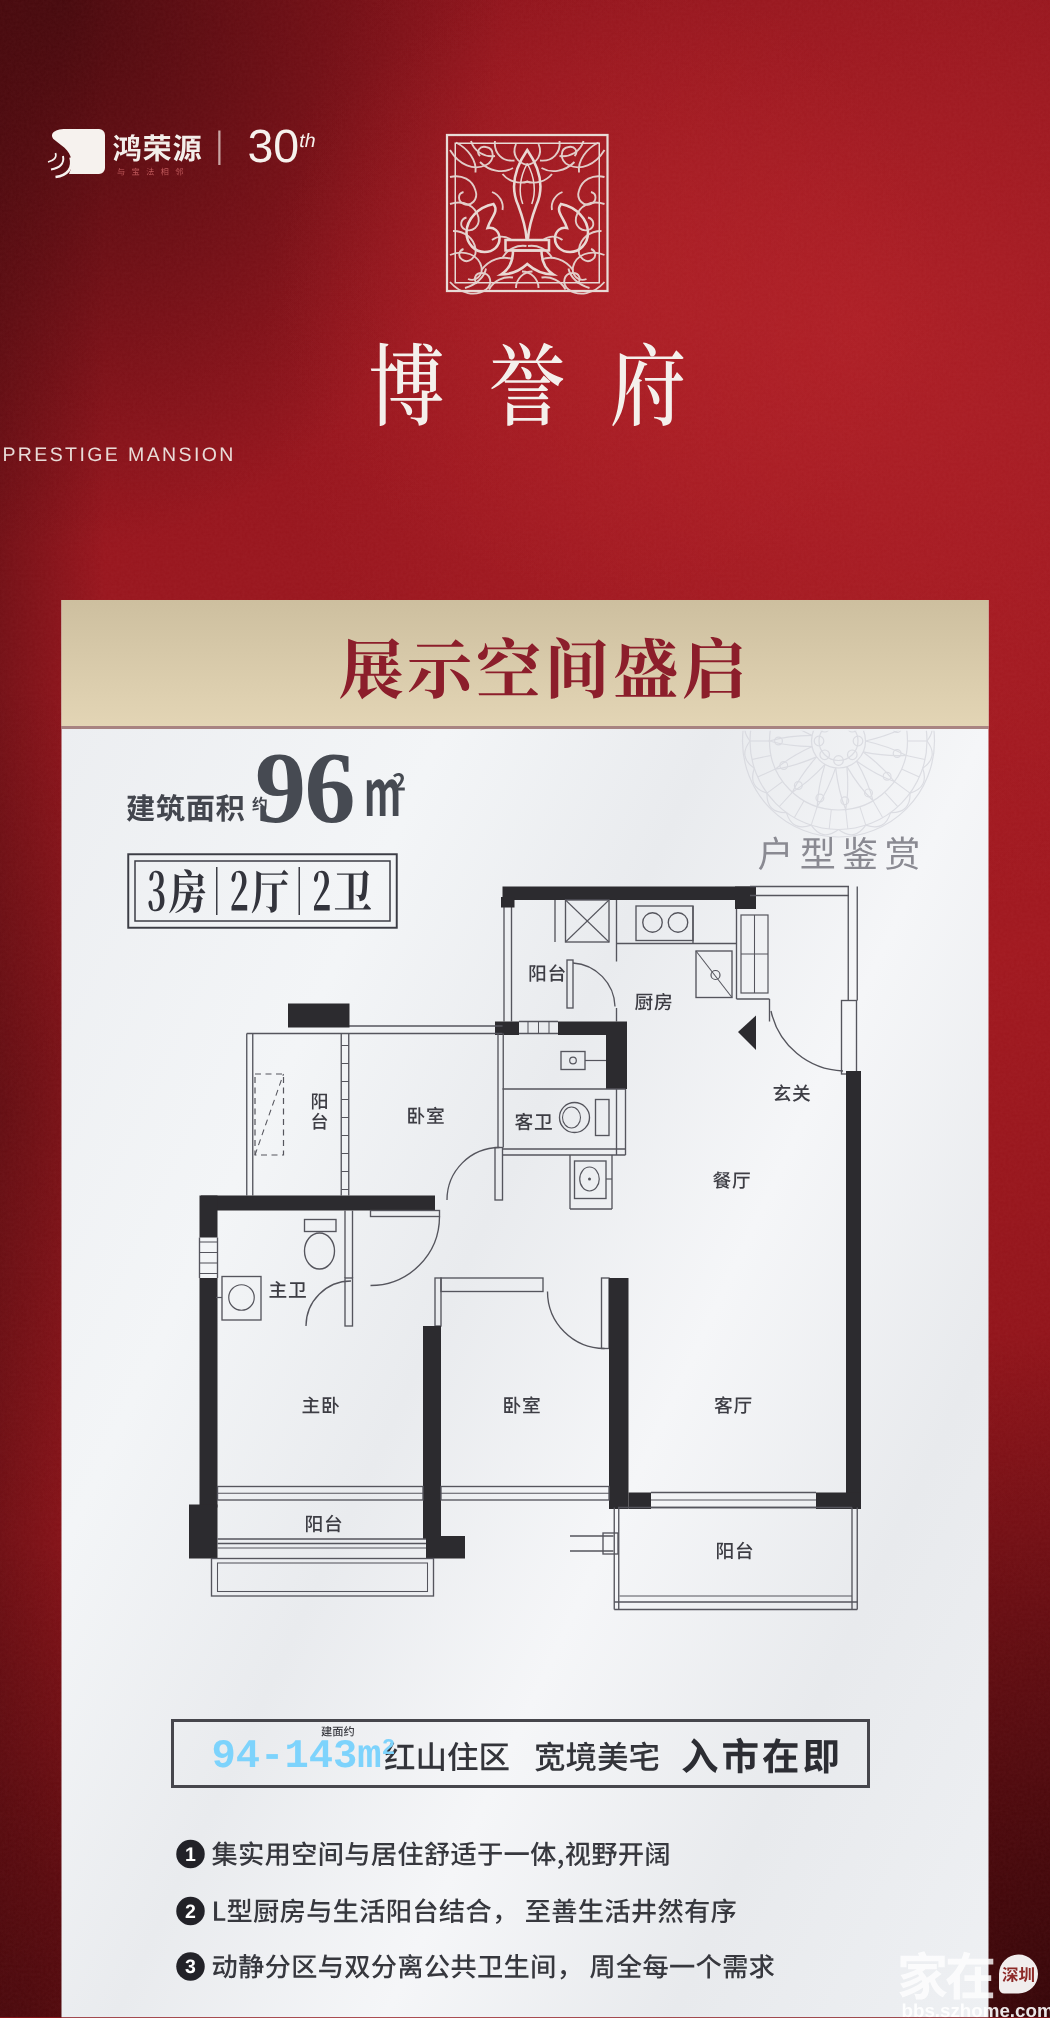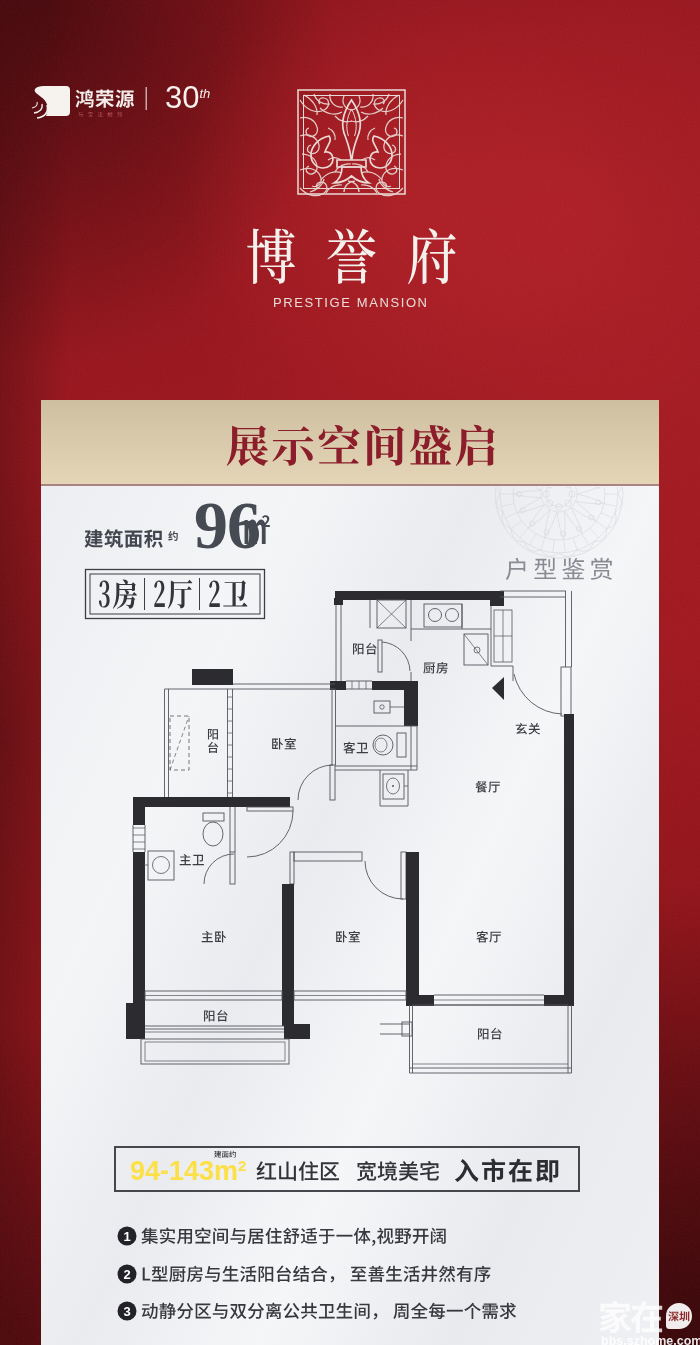--- a/index.html
+++ b/index.html
@@ -102,21 +102,21 @@
       <path transform="translate(245.5 279.0) scale(0.05100 -0.06000)" fill="#f4f0ec" d="M721 834 711 826C742 809 773 776 783 747C846 708 894 830 721 834ZM430 187 421 179C458 148 498 94 505 47C579 -6 642 145 430 187ZM587 841V721H321L329 692H587V628H459L379 662V544C350 575 301 619 301 619L256 556H228V801C254 805 261 815 264 829L150 841V556H33L41 527H150V-82H164C194 -82 228 -62 228 -51V527H355C367 527 377 531 379 542V273H391C422 273 455 290 455 298V377H587V281H602C631 281 665 297 665 305V377H808V293H820C845 293 883 309 885 314V588C902 591 915 599 920 606L837 669L799 628H665V692H939C953 692 962 697 965 708C935 737 888 776 888 776L846 721H665V803C691 806 699 816 702 830ZM700 315V227H288L296 198H700V26C700 13 695 7 678 7C658 7 554 14 554 14V-1C599 -7 625 -16 639 -27C653 -39 658 -57 661 -80C762 -70 774 -36 774 22V198H944C957 198 967 203 969 214C937 244 885 284 885 284L838 227H774V279C796 283 806 290 808 304ZM808 599V518H665V599ZM808 489V406H665V489ZM455 489H587V406H455ZM455 518V599H587V518Z"></path>
     </g>
     <g>
       <path transform="translate(326.0 279.0) scale(0.05100 -0.06000)" fill="#f4f0ec" d="M429 575 419 568C448 539 476 487 480 445C553 389 628 534 429 575ZM689 383 646 335H248L256 306H747C759 306 769 311 772 322C739 349 689 383 689 383ZM693 291 650 242H247L255 213H751C764 213 773 218 776 229C744 256 693 291 693 291ZM404 842 393 836C426 795 459 729 462 675C536 610 617 766 404 842ZM186 829 175 823C213 784 255 720 263 666C340 608 410 768 186 829ZM838 798 718 842C692 784 649 703 610 645H47L56 616H281C235 515 137 408 29 339L37 326C95 350 152 380 203 416L209 396H774C788 396 798 401 801 412C767 441 715 478 715 478L670 425H216C290 478 353 543 395 616H628C687 506 791 409 905 358C910 392 933 416 968 431L970 445C860 471 723 531 656 616H935C949 616 959 621 962 632C926 665 868 709 868 709L816 645H640C698 688 758 742 798 782C820 780 833 787 838 798ZM687 116V5H317V116ZM317 -57V-24H687V-76H700C726 -76 765 -60 766 -54V107C782 110 796 117 802 124L717 187L678 145H323L239 181V-81H250C282 -81 317 -63 317 -57Z"></path>
     </g>
     <g>
       <path transform="translate(406.5 279.0) scale(0.05100 -0.06000)" fill="#f4f0ec" d="M443 844 433 838C469 804 513 747 527 701C610 649 672 808 443 844ZM502 372 490 366C527 314 568 235 574 171C648 104 726 266 502 372ZM869 758 816 689H226L131 728V441C131 265 123 76 32 -76L45 -86C201 61 212 277 212 442V660H938C951 660 962 665 964 676C929 710 869 758 869 758ZM879 516 833 450H812V602C836 605 845 614 848 628L733 640V450H457L465 420H733V31C733 17 728 11 710 11C689 11 580 20 580 20V4C628 -3 653 -13 669 -26C684 -39 690 -59 693 -83C799 -73 812 -36 812 25V420H935C949 420 959 425 961 436C932 469 879 516 879 516ZM493 605 382 648C355 539 291 378 213 273L224 261C257 290 287 323 315 358V-82H329C359 -82 390 -65 392 -59V408C409 410 419 416 423 425L376 443C409 494 436 546 455 590C480 588 488 594 493 605Z"></path>
     </g>
   </svg>
 
-<div style="position:absolute;left:0;top:295px;width:700px;text-align:center;color:#e9dcd8;font-size:13px;letter-spacing:1.6px;font-family:'Liberation Sans',sans-serif;text-indent:1.6px">PRESTIGE MANSION</div>
+<div style="position:absolute;left:0;top:295px;width:700px;color:#e9dcd8;font-size:13px;letter-spacing:1.6px;font-family:'Liberation Sans',sans-serif;text-indent:1.6px">PRESTIGE MANSION</div>
 
 <div style="position:absolute;left:41px;top:400px;width:618px;height:945px;background:linear-gradient(115deg,#ebedf0 0%,#f3f5f7 28%,#e9ebee 45%,#f5f6f8 62%,#e8eaed 80%,#eef0f3 100%);"></div>
 
 <div style="position:absolute;left:41px;top:400px;width:618px;height:84px;background:linear-gradient(180deg,#cdbf9f 0%,#d7c9a9 45%,#e3d5b5 100%);"></div>
 
 <div style="position:absolute;left:41px;top:484px;width:618px;height:2px;background:#9b706d;opacity:.85"></div>
 <svg style="position:absolute;left:150px;top:405px" width="420" height="70" viewBox="150 405 420 70" xmlns="http://www.w3.org/2000/svg">
     <g>
       <path transform="translate(225.6 462.0) scale(0.04350 -0.04350)" fill="#8c1e2b" d="M268 624V754H778V624ZM525 564 385 577V458H267L268 525V595H778V557H797C833 557 891 576 892 582V735C913 740 927 748 933 756L821 840L768 783H286L149 831V524C149 322 139 99 25 -80L35 -87C164 10 222 138 247 266H337V79C337 60 332 51 294 29L363 -96C370 -92 378 -85 385 -76C476 -15 553 46 592 78L589 89L448 51V266H547C600 62 709 -30 885 -91C899 -34 931 4 978 16L980 28C879 43 785 68 709 113C766 131 827 152 870 170C893 164 902 168 909 177L788 266C764 233 718 178 677 134C630 167 592 210 566 266H944C958 266 969 271 972 282C930 321 861 378 861 378L799 294H733V429H893C907 429 917 434 920 445C882 481 819 532 819 532L764 458H733V538C754 541 761 549 762 561L623 573V458H496V541C517 544 523 553 525 564ZM253 294C260 340 264 385 266 429H385V294ZM623 294H496V429H623Z"></path>
       <path transform="translate(271.4 462.0) scale(0.04350 -0.04350)" fill="#8c1e2b" d="M149 738 157 710H841C855 710 866 715 869 726C822 766 744 824 744 824L676 738ZM668 367 657 361C734 278 817 155 844 49C973 -45 1060 230 668 367ZM222 388C192 279 118 124 26 23L35 13C168 86 271 207 331 306C355 304 364 311 369 321ZM33 504 41 476H444V64C444 52 438 45 421 45C396 45 272 53 272 53V40C332 31 357 17 375 -1C393 -20 400 -50 402 -89C544 -79 565 -21 565 61V476H938C953 476 964 481 967 492C919 533 838 594 838 594L767 504Z"></path>
@@ -235,21 +235,21 @@
       <path transform="translate(84.0 546.0) scale(0.01950 -0.01950)" fill="#43464e" d="M388 775V685H557V637H334V548H557V498H383V407H557V359H377V275H557V225H338V134H557V66H671V134H936V225H671V275H904V359H671V407H893V548H948V637H893V775H671V849H557V775ZM671 548H787V498H671ZM671 637V685H787V637ZM91 360C91 373 123 393 146 405H231C222 340 209 281 192 230C174 263 157 302 144 348L56 318C80 238 110 173 145 122C113 66 73 22 25 -11C50 -26 94 -67 111 -90C154 -58 191 -16 223 36C327 -49 463 -70 632 -70H927C934 -38 953 15 970 39C901 37 693 37 636 37C488 38 363 55 271 133C310 229 336 350 349 496L282 512L261 509H227C271 584 316 672 354 762L282 810L245 795H56V690H202C168 610 130 542 114 519C93 485 65 458 44 452C59 429 83 383 91 360Z"></path>
       <path transform="translate(103.9 546.0) scale(0.01950 -0.01950)" fill="#43464e" d="M33 152 56 39C158 62 291 93 414 123L404 225L292 202V396H412V501H59V396H175V179ZM446 511V284C446 184 431 73 290 -3C313 -20 357 -64 374 -88C515 -10 553 120 560 238C600 189 641 133 661 94L727 140V66C727 -8 735 -30 754 -48C770 -66 799 -74 823 -74C839 -74 862 -74 879 -74C898 -74 920 -70 934 -62C951 -54 963 -41 971 -24C978 -6 983 33 985 69C954 79 918 98 897 115C896 85 895 61 892 49C891 38 888 34 885 32C882 30 877 29 872 29C868 29 860 29 857 29C852 29 848 30 846 33C844 37 843 48 843 67V511ZM561 406H727V204C697 246 656 293 620 329L561 291ZM185 858C151 753 90 646 20 580C49 565 98 533 121 514C155 552 190 601 221 656H248C272 611 297 556 307 520L409 566C401 591 386 624 368 656H498V756H271C281 780 291 805 299 829ZM592 854C565 750 513 648 450 583C478 568 528 536 550 517C582 554 613 602 640 656H684C714 612 745 558 758 522L866 563C854 589 833 623 811 656H954V756H684C693 779 701 803 708 827Z"></path>
       <path transform="translate(123.8 546.0) scale(0.01950 -0.01950)" fill="#43464e" d="M416 315H570V240H416ZM416 409V479H570V409ZM416 146H570V72H416ZM50 792V679H416C412 649 406 618 401 589H91V-90H207V-39H786V-90H908V589H526L554 679H954V792ZM207 72V479H309V72ZM786 72H678V479H786Z"></path>
       <path transform="translate(143.7 546.0) scale(0.01950 -0.01950)" fill="#43464e" d="M739 194C790 105 842 -11 860 -84L974 -38C954 36 897 148 845 233ZM542 228C516 134 468 39 407 -19C436 -35 486 -69 508 -89C571 -20 628 90 661 201ZM593 672H807V423H593ZM479 786V309H928V786ZM389 844C296 809 154 778 27 761C39 734 55 694 59 667C105 672 154 678 203 686V567H38V455H182C142 357 82 250 21 185C39 154 68 103 79 68C124 121 166 198 203 281V-90H317V322C348 277 380 225 397 193L463 291C443 315 348 412 317 439V455H455V567H317V708C366 719 412 731 453 746Z"></path>
     </g>
     <g>
       <path transform="translate(168.0 540.0) scale(0.01050 -0.01050)" fill="#43464e" d="M28 73 46 -40C155 -20 298 5 434 32L427 136C282 112 129 86 28 73ZM476 384C547 322 629 234 664 174L751 251C714 312 628 394 557 452ZM60 414C77 422 101 427 194 438C159 390 129 354 114 338C82 302 58 280 33 274C45 245 63 192 69 170C97 185 141 195 415 240C411 265 408 310 410 341L223 315C294 396 362 490 417 583L321 644C303 608 282 572 261 538L174 531C231 610 288 707 330 801L216 848C177 733 107 612 84 581C62 548 43 529 22 523C35 493 54 437 60 414ZM542 850C514 714 461 576 393 491C420 476 470 443 492 425C519 463 545 509 568 561H819C810 216 799 72 770 41C759 28 748 24 729 24C703 24 648 24 587 29C608 -2 623 -52 625 -84C682 -86 742 -87 779 -81C819 -75 846 -64 874 -27C912 24 924 179 935 617C935 631 936 671 936 671H612C629 721 645 773 657 826Z"></path>
     </g>
   </svg>
 
-<div style="position:absolute;left:194px;top:500px;color:#464a52;font-family:'Liberation Serif',serif;font-weight:bold;font-size:68px;line-height:50px;letter-spacing:-1px">96</div>
+<div style="position:absolute;left:170px;top:500px;color:#464a52;font-family:'Liberation Serif',serif;font-weight:bold;font-size:68px;line-height:50px;letter-spacing:-1px">96</div>
 <svg style="position:absolute;left:235px;top:500px" width="60" height="50" viewBox="235 500 60 50" xmlns="http://www.w3.org/2000/svg">
     <g>
       <path transform="translate(242.5 544.0) scale(0.026 -0.0427)" fill="#464a52" d="M79 0H226V385C265 428 301 448 333 448C387 448 412 418 412 331V0H558V385C598 428 634 448 666 448C719 448 744 418 744 331V0H890V349C890 490 836 574 717 574C645 574 590 530 538 476C512 538 465 574 385 574C312 574 260 534 213 485H210L199 560H79Z"></path>
       <path transform="translate(261.5 527.0) scale(0.01550 -0.01550)" fill="#464a52" d="M43 0H539V124H379C344 124 295 120 257 115C392 248 504 392 504 526C504 664 411 754 271 754C170 754 104 715 35 641L117 562C154 603 198 638 252 638C323 638 363 592 363 519C363 404 245 265 43 85Z"></path>
     </g>
   </svg>
 <svg style="position:absolute;left:70px;top:560px" width="220" height="70" viewBox="70 560 220 70" xmlns="http://www.w3.org/2000/svg">
     <g fill="none" stroke="#3c3d45">
       <rect x="85.5" y="569.5" width="179" height="49" stroke-width="1.3"></rect>
       <rect x="90" y="574" width="170" height="40" stroke-width="1"></rect>
@@ -529,21 +529,21 @@
       <path transform="translate(419.0 1179.0) scale(0.02100 -0.02100)" fill="#33343a" d="M51 274 63 183 407 221V75C407 -36 443 -68 573 -68C601 -68 755 -68 785 -68C901 -68 931 -24 945 132C916 138 873 154 850 171C843 48 834 25 778 25C742 25 610 25 582 25C520 25 509 32 509 76V233L944 281L933 368L509 323V468C608 488 702 512 779 542L704 619C573 565 345 523 140 499C151 477 164 440 168 416C246 424 327 435 407 449V312ZM420 829C434 804 448 774 460 747H76V529H172V657H826V529H926V747H569C556 780 534 823 514 856Z"></path>
     </g>
     <g>
       <path transform="translate(454.0 1180.0) scale(0.02500 -0.02500)" fill="#2c2d33" d="M271 740C334 698 385 645 428 585C369 320 246 126 32 20C64 -3 120 -53 142 -78C323 29 447 198 526 427C628 239 714 34 920 -81C927 -44 959 24 978 57C655 261 666 611 346 844Z"></path>
       <path transform="translate(481.0 1180.0) scale(0.02500 -0.02500)" fill="#2c2d33" d="M395 824C412 791 431 750 446 714H43V596H434V485H128V14H249V367H434V-84H559V367H759V147C759 135 753 130 737 130C721 130 662 130 612 132C628 100 647 49 652 14C730 14 787 16 830 34C871 53 884 87 884 145V485H559V596H961V714H588C572 754 539 815 514 861Z"></path>
       <path transform="translate(508.0 1180.0) scale(0.02500 -0.02500)" fill="#2c2d33" d="M371 850C359 804 344 757 326 711H55V596H273C212 480 129 375 23 306C42 277 69 224 82 191C114 213 143 236 171 262V-88H292V398C337 459 376 526 409 596H947V711H458C472 747 485 784 496 820ZM585 553V387H381V276H585V47H343V-64H944V47H706V276H906V387H706V553Z"></path>
       <path transform="translate(535.0 1180.0) scale(0.02500 -0.02500)" fill="#2c2d33" d="M394 501V409H214V501ZM394 607H214V692H394ZM300 227 346 142 214 104V302H515V799H91V124C91 86 67 66 44 55C64 25 84 -33 91 -68C119 -48 160 -32 395 43C410 11 423 -19 431 -44L542 15C516 86 454 196 404 277ZM571 792V-90H691V682H812V216C812 204 808 201 796 200C784 199 746 199 711 201C726 170 740 120 744 88C809 88 855 89 888 108C921 128 930 160 930 214V792Z"></path>
     </g>
   </svg>
 
-<div style="position:absolute;left:130px;top:1152px;color:#fde047;font-family:Liberation Sans, sans-serif;font-weight:bold;font-size:27px;line-height:27px;letter-spacing:0px">94-143m<span style="font-size:15px;vertical-align:9px">2</span></div>
+<div style="position:absolute;left:141px;top:1152px;color:#7dd3fc;font-family:Liberation Mono, monospace;font-weight:bold;font-size:27px;line-height:27px;letter-spacing:0px">94-143m<span style="font-size:15px;vertical-align:9px">2</span></div>
 <svg style="position:absolute;left:100px;top:1215px" width="500" height="125" viewBox="100 1215 500 125" xmlns="http://www.w3.org/2000/svg">
     <circle cx="127" cy="1236" r="9.5" fill="#222228"></circle>
     <text x="127" y="1240.5" text-anchor="middle" font-family="Liberation Sans" font-size="13" font-weight="bold" fill="#fff">1</text>
     <g>
       <path transform="translate(141.0 1242.5) scale(0.01750 -0.01750)" fill="#37383e" d="M451 287V226H51V149H370C275 86 141 31 23 3C43 -16 70 -52 84 -75C208 -39 349 31 451 113V-83H545V115C646 35 787 -33 912 -69C925 -46 951 -11 971 8C854 35 723 88 630 149H949V226H545V287ZM486 547V492H260V547ZM466 824C480 799 494 769 504 742H307C326 771 343 800 359 828L263 846C218 759 137 650 26 569C48 556 78 527 94 507C120 528 144 550 167 572V267H260V296H922V370H577V428H853V492H577V547H851V612H577V667H893V742H604C592 774 571 816 551 848ZM486 612H260V667H486ZM486 428V370H260V428Z"></path>
       <path transform="translate(158.7 1242.5) scale(0.01750 -0.01750)" fill="#37383e" d="M534 89C665 44 798 -21 877 -79L934 -4C852 51 711 115 579 159ZM237 552C290 521 353 472 382 437L442 505C410 540 346 585 293 613ZM136 398C191 368 258 321 289 285L346 357C313 390 246 435 191 462ZM84 739V524H178V651H820V524H918V739H577C563 774 537 819 515 853L421 824C436 799 452 768 465 739ZM70 264V183H415C358 98 258 39 79 0C99 -20 123 -57 132 -82C355 -29 469 58 527 183H936V264H557C583 359 590 472 594 604H494C490 467 486 354 454 264Z"></path>
       <path transform="translate(176.4 1242.5) scale(0.01750 -0.01750)" fill="#37383e" d="M148 775V415C148 274 138 95 28 -28C49 -40 88 -71 102 -90C176 -8 212 105 229 216H460V-74H555V216H799V36C799 17 792 11 773 11C755 10 687 9 623 13C636 -12 651 -54 654 -78C747 -79 807 -78 844 -63C880 -48 893 -20 893 35V775ZM242 685H460V543H242ZM799 685V543H555V685ZM242 455H460V306H238C241 344 242 380 242 414ZM799 455V306H555V455Z"></path>
       <path transform="translate(194.1 1242.5) scale(0.01750 -0.01750)" fill="#37383e" d="M554 524C654 473 794 396 862 349L925 424C852 470 711 542 613 588ZM381 589C299 524 193 461 78 422L133 338C246 387 363 460 447 531ZM74 36V-50H930V36H548V264H821V349H186V264H447V36ZM414 824C428 794 444 758 457 726H70V492H163V640H834V514H932V726H573C558 763 534 814 514 852Z"></path>
       <path transform="translate(211.8 1242.5) scale(0.01750 -0.01750)" fill="#37383e" d="M82 612V-84H180V612ZM97 789C143 743 195 678 216 636L296 688C272 731 217 791 171 834ZM390 289H610V171H390ZM390 483H610V367H390ZM305 560V94H698V560ZM346 791V702H826V24C826 11 823 7 809 6C797 6 758 5 720 7C732 -16 744 -55 749 -79C811 -79 856 -78 886 -63C915 -47 924 -24 924 24V791Z"></path>
       <path transform="translate(229.5 1242.5) scale(0.01750 -0.01750)" fill="#37383e" d="M54 248V157H678V248ZM255 825C232 681 192 489 160 374H796C775 162 749 58 715 30C701 19 686 18 661 18C630 18 550 19 472 26C492 -1 506 -41 508 -69C580 -73 652 -74 691 -71C738 -68 767 -60 797 -30C843 15 870 133 897 418C899 432 901 462 901 462H281L315 622H881V713H333L351 815Z"></path>

